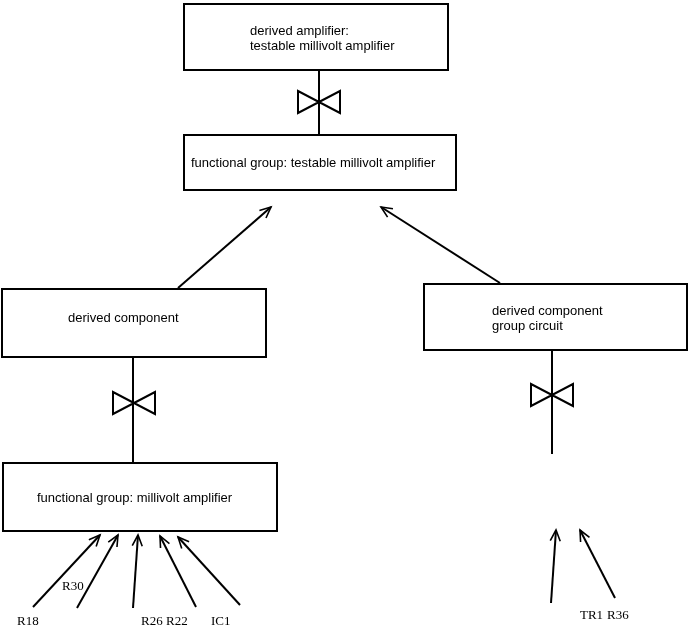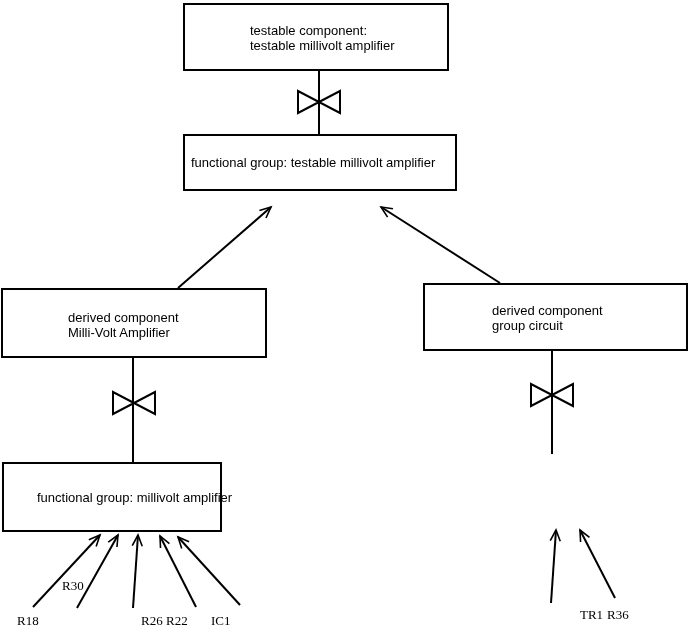--- a/index.html
+++ b/index.html
@@ -44,21 +44,21 @@
   .leaf-label {
     position: absolute;
     white-space: nowrap;
     line-height: 15px;
     font-family: Liberation Serif, serif;
   }
   
   #node-derived-testable   { left:183px; top:3px;   width:266px; height:68px; padding:18px 0 0 65px; }
   #node-functional-testable{ left:183px; top:134px; width:274px; height:57px; padding-left:6px; }
   #node-derived-mva        { left:1px;   top:288px; width:266px; height:70px; padding:20px 0 0 65px; }
-  #node-functional-mva     { left:2px;   top:462px; width:220px; height:70px; padding-left:33px; }
+  #node-functional-mva     { left:2px;   top:462px; width:276px; height:70px; padding-left:33px; }
   #node-derived-test       { left:423px; top:283px; width:265px; height:68px; padding:18px 0 0 67px; }
   #node-functional-test    { left:421px; top:454px; width:275px; height:73px; padding-left:32px; }
 
   #leaf-r18 { left:17px;  top:613px; }
   #leaf-r30 { left:62px;  top:578px; }
   #leaf-r26 { left:119px; top:613px;margin-left:22px; }
   #leaf-r22 { left:166px; top:613px; }
   #leaf-ic1 { left:211px; top:613px; }
   #leaf-tr1 { left:540px; top:607px;margin-left:40px; }
   #leaf-r36 { left:607px; top:607px; }
@@ -91,33 +91,32 @@
     <line x1="133" y1="608" x2="138" y2="535" stroke="#000000" stroke-width="2" marker-end="url(#arrowOpen)"></line>
     <line x1="196" y1="607" x2="160" y2="536" stroke="#000000" stroke-width="2" marker-end="url(#arrowOpen)"></line>
     <line x1="240" y1="605" x2="178" y2="537" stroke="#000000" stroke-width="2" marker-end="url(#arrowOpen)"></line>
 
     <line x1="551" y1="603" x2="556" y2="530" stroke="#000000" stroke-width="2" marker-end="url(#arrowOpen)"></line>
     <line x1="615" y1="598" x2="580" y2="530" stroke="#000000" stroke-width="2" marker-end="url(#arrowOpen)"></line>
   </svg>
 
   <div class="node" id="node-derived-testable">
     <div class="lines">
-      <div>testable component:</div>
+      <div>derived amplifier:</div>
       <div>testable millivolt amplifier</div>
     </div>
   </div>
 
   <div class="node vcenter" id="node-functional-testable">
     <span class="label-text">functional group: testable millivolt amplifier</span>
   </div>
 
   <div class="node" id="node-derived-mva">
     <div class="lines">
       <div>derived component</div>
-      <div>Milli-Volt Amplifier</div>
     </div>
   </div>
 
   <div class="node vcenter" id="node-functional-mva">
     <span class="label-text">functional group: millivolt amplifier</span>
   </div>
 
   <div class="node" id="node-derived-test">
     <div class="lines">
       <div>derived component</div>

